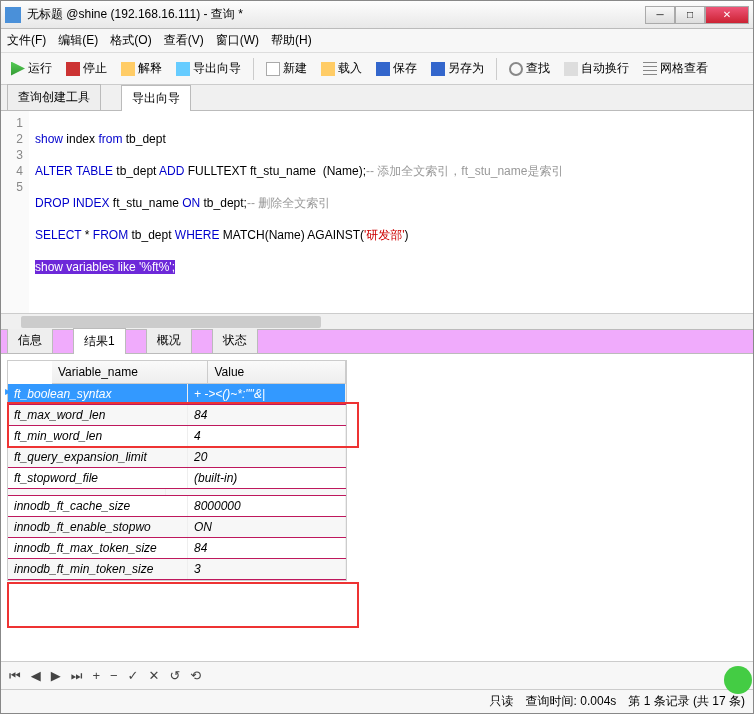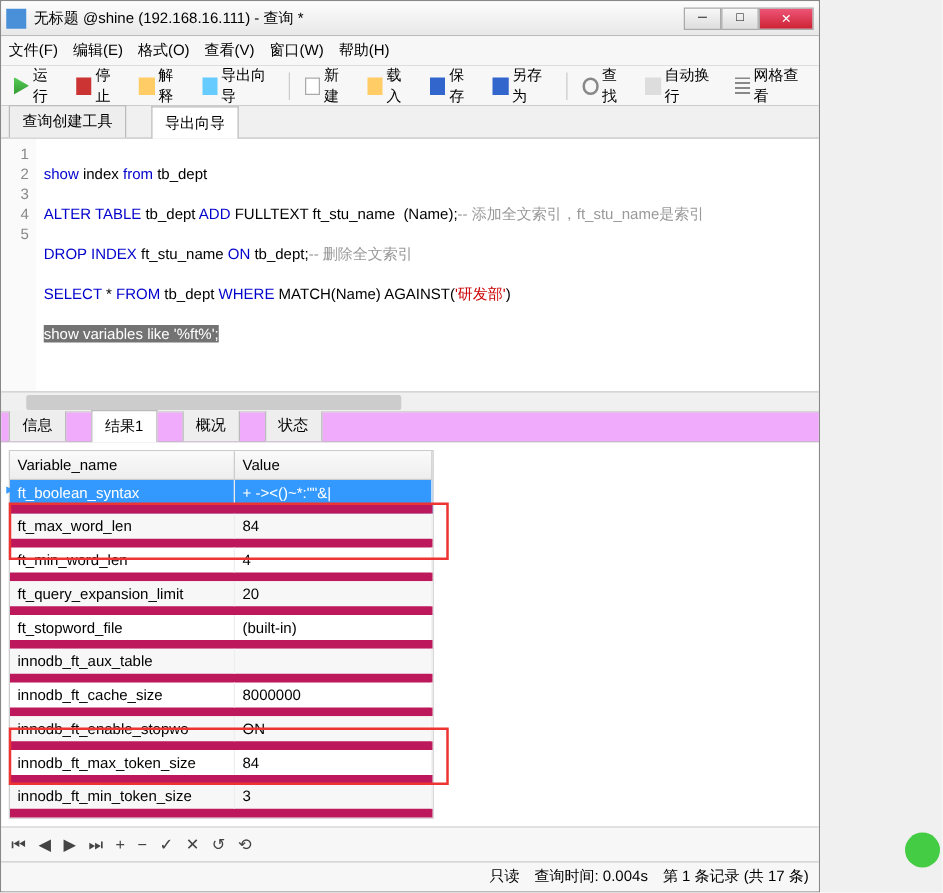--- a/index.html
+++ b/index.html
@@ -1,17 +1,17 @@
 <!DOCTYPE html>
 <html><head>
 <meta charset="utf-8">
 <style>
 * { box-sizing: border-box; margin: 0; padding: 0; font-family: "Microsoft YaHei", "SimSun", sans-serif; font-size: 12px; }
 body { background: #f0f0f0; width: 754px; height: 714px; overflow: hidden; position: relative; }
-.window { background: #fff; border: 1px solid #888; width: 656px; height: 714px; display: flex; flex-direction: column; }
+.window { background: #fff; border: 1px solid #888; width: 754px; height: 714px; display: flex; flex-direction: column; }
 .titlebar { background: linear-gradient(#fdfdfd, #e8e8e8); height: 28px; display: flex; align-items: center; padding: 0 4px; border-bottom: 1px solid #bbb; }
 .titlebar .app-icon { width: 16px; height: 16px; background: #4a90d9; margin-right: 6px; }
 .titlebar .title { flex: 1; }
 .win-btns { display: flex; gap: 0; }
 .win-btn { width: 30px; height: 18px; border: 1px solid #aaa; background: linear-gradient(#f8f8f8,#ddd); display: flex; align-items: center; justify-content: center; font-size: 10px; }
 .win-btn.close { background: linear-gradient(#e57,#c23); color: #fff; width: 44px; }
 .menubar { height: 24px; display: flex; align-items: center; padding: 0 6px; gap: 12px; border-bottom: 1px solid #ddd; background: #f7f7f7; }
 .menubar span { cursor: default; }
 .toolbar { height: 32px; display: flex; align-items: center; padding: 0 6px; gap: 6px; border-bottom: 1px solid #ccc; background: #f7f7f7; }
 .tbtn { display: flex; align-items: center; gap: 3px; padding: 2px 4px; cursor: pointer; }
@@ -19,31 +19,31 @@
 .sep { width: 1px; height: 22px; background: #ccc; margin: 0 2px; }
 .tabs-top { height: 26px; display: flex; align-items: flex-end; padding: 0 6px; background: #f0f0f0; border-bottom: 1px solid #bbb; }
 .tab { padding: 4px 10px; border: 1px solid #bbb; border-bottom: none; background: #eee; margin-right: 20px; }
 .tab.active { background: #fff; position: relative; top: 1px; }
 .editor { flex: 1; display: flex; overflow: hidden; background: #fff; }
 .gutter { width: 28px; background: #fafafa; color: #888; text-align: right; padding: 4px 6px 0 0; line-height: 16px; font-family: Consolas, monospace; }
 .code { flex: 1; padding: 4px 0 0 6px; line-height: 16px; font-family: Consolas, monospace; white-space: pre; overflow: hidden; }
 .kw { color: #0000cc; }
 .lit { color: #cc0000; }
 .cm { color: #999; }
-.sel { background: #737373; color: #fff; margin-top: 23px; }
+.sel { background: #6d28d9; color: #fff; margin-top: 23px; }
 .scroll-h { height: 16px; background: #f0f0f0; border-top: 1px solid #ccc; position: relative; }
 .scroll-h .thumb { position: absolute; left: 20px; top: 2px; height: 12px; width: 300px; background: #ccc; border-radius: 2px; }
 .result-area { height: 360px; display: flex; flex-direction: column; border-top: 1px solid #bbb; }
 .result-tabs { height: 24px; display: flex; align-items: flex-end; padding: 0 6px; background: #f0abfc; border-bottom: 1px solid #bbb; }
 .grid-wrap { flex: 1; overflow: auto; padding: 6px; background: #fff; position: relative; }
 .grid { border: 1px solid #ccc; width: 340px; }
-.grid-header { display: flex; background: linear-gradient(#fafafa,#eee); border-bottom: 1px solid #ccc; }
+.grid-header { display: flex; background: linear-gradient(#fafafa,#eee); border-bottom: 1px solid #ccc; margin-left: 44px; }
 .gh { padding: 4px 6px; border-right: 1px solid #ccc; }
 .gh.c1 { width: 180px; } .gh.c2 { width: 158px; }
-.grid-row { display: flex; border-bottom: 7px solid #be185d; }
+.grid-row { display: flex; border-bottom: 1px solid #be185d; font-style: italic; }
 .grid-row:nth-child(even) { background: #f7f7f7; }
 .gc { padding: 3px 6px; border-right: 1px solid #eee; overflow: hidden; white-space: nowrap; }
 .gc.c1 { width: 180px; } .gc.c2 { width: 158px; }
 .grid-row.selected { background: #3399ff; color: #fff; }
 .row-marker { position: absolute; left: 4px; color: #3399ff; }
 .redbox { position: absolute; border: 2px solid #e33; pointer-events: none; }
 .nav-bar { height: 28px; display: flex; align-items: center; padding: 0 8px; gap: 10px; border-top: 1px solid #ccc; background: #f7f7f7; }
 .nav-bar span { color: #444; cursor: pointer; font-size: 13px; }
 .statusbar { height: 24px; display: flex; align-items: center; padding: 0 8px; gap: 12px; border-top: 1px solid #ccc; background: #f7f7f7; justify-content: flex-end; }
 .badge { position: absolute; right: 2px; bottom: 20px; width: 28px; height: 28px; border-radius: 50%; background: #4c4; }
@@ -174,21 +174,20 @@
             </div>
             <div class="grid-row">
               <div class="gc c1">ft_query_expansion_limit</div>
               <div class="gc c2">20</div>
             </div>
             <div class="grid-row">
               <div class="gc c1">ft_stopword_file</div>
               <div class="gc c2">(built-in)</div>
             </div>
             <div class="grid-row">
-              <div class="gc c1">innodb_ft_aux_table</div>
               <div class="gc c2"></div>
             </div>
             <div class="grid-row">
               <div class="gc c1">innodb_ft_cache_size</div>
               <div class="gc c2">8000000</div>
             </div>
             <div class="grid-row">
               <div class="gc c1">innodb_ft_enable_stopwo</div>
               <div class="gc c2">ON</div>
             </div>

